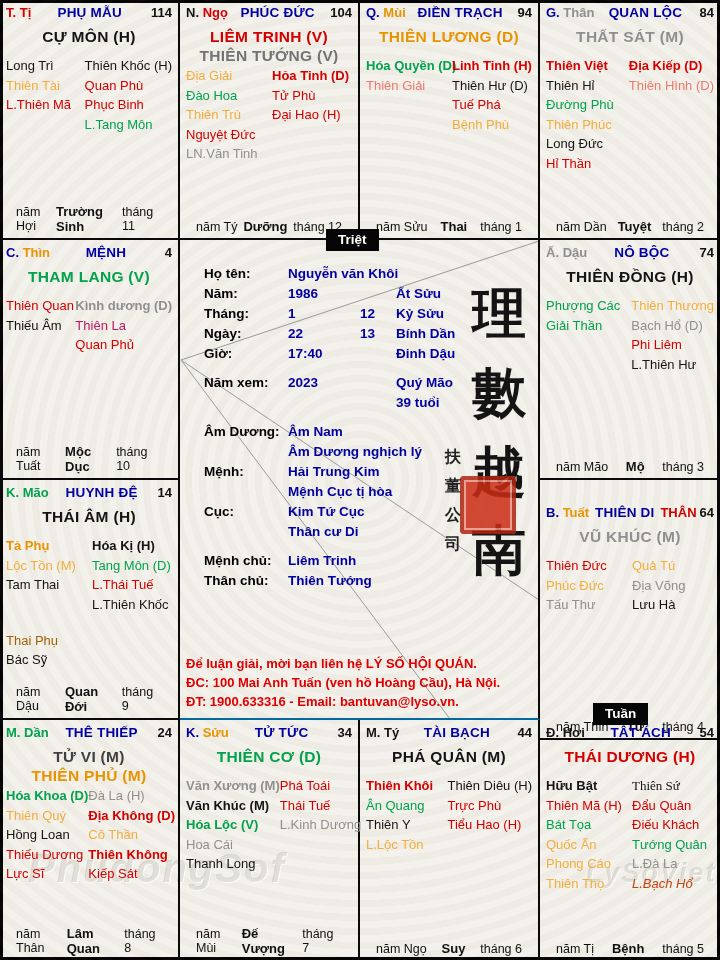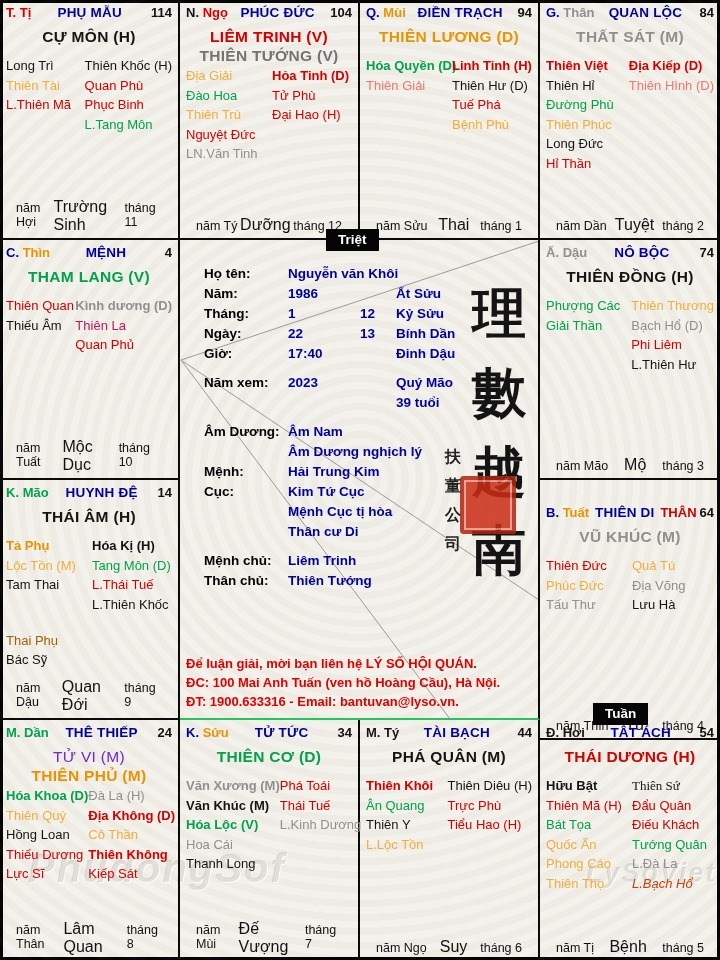--- a/index.html
+++ b/index.html
@@ -25,23 +25,23 @@
   .pextra{color:#cf0000;font-weight:bold;margin-right:3px}
   .page{font-weight:bold;color:#111}
   .mains{text-align:center;margin-top:7px;min-height:20px}
   .mainstar{font-weight:bold;font-size:15.5px;line-height:19px;letter-spacing:.3px}
   .cols{display:flex;margin-top:9px;font-size:13px}
   .colL{width:86px}
   .colR{flex:1}
   .star{line-height:19.5px;white-space:nowrap}
   .cell-foot{position:absolute;left:0;right:0;bottom:4px;display:flex;justify-content:space-between;
     align-items:baseline;padding:0 16px;font-size:12.5px;color:#111}
-  .fvan{font-weight:normal;font-size:16px}
+  .fvan{font-weight:bold;font-size:13px}
   .center{position:absolute;left:180px;top:240px;width:360px;height:480px;box-sizing:border-box;
-    border-right:2px solid #0a0a0a;border-bottom:2px solid #22c55e;z-index:2;}
+    border-right:2px solid #0a0a0a;border-bottom:2px solid #0369a1;z-index:2;}
   .aspects{position:absolute;left:0;top:0;z-index:1;pointer-events:none}
   .info{position:relative;padding:24px 0 0 24px;font-size:13.5px;font-weight:bold;z-index:2}
   .irow{display:flex;line-height:20px}
   .gap{margin-top:9px}
   .il{width:84px;color:#000;flex:none}
   .iva{width:72px;color:#0000a2;flex:none}
   .ivb{width:36px;color:#0000a2;flex:none}
   .ivc{color:#0000a2}
   .ivw{color:#0000a2}
   .red-footer{position:absolute;left:6px;bottom:7px;width:350px;color:#e00000;font-weight:bold;
@@ -355,21 +355,21 @@
   </div>
 
   <div class="cell noB" style="left:0;top:720px">
     <div class="cell-head">
       <span class="stem"><b style="color: rgb(0, 162, 76);">M.</b> <b style="color: rgb(0, 162, 76);">Dần</b></span>
       <span class="pname">THÊ THIẾP</span>
       <span class="pextra"></span>
       <span class="page">24</span>
     </div>
     <div class="mains">
-        <div class="mainstar" style="color: #6d28d9; font-weight: 400;">TỬ VI (M)</div>
+        <div class="mainstar" style="color: #404040; font-weight: 700;">TỬ VI (M)</div>
         <div class="mainstar" style="color: rgb(232, 148, 0); font-weight: 700;">THIÊN PHỦ (M)</div>
       </div>
     <div class="cols" style="margin-top:1px">
       <div class="colL">
           <div class="star" style="color: rgb(0, 162, 76); font-weight: 700;">Hóa Khoa (D)</div>
           <div class="star" style="color: rgb(242, 174, 60);">Thiên Quý</div>
           <div class="star" style="color: rgb(20, 20, 20);">Hồng Loan</div>
           <div class="star" style="color: rgb(212, 0, 0);">Thiếu Dương</div>
           <div class="star" style="color: rgb(212, 0, 0);">Lực Sĩ</div>
         </div>
@@ -496,26 +496,26 @@
         </div>
       <div class="irow">
           <span class="il"></span>
           <span class="ivw">Âm Dương nghịch lý</span>
         </div>
       <div class="irow">
           <span class="il">Mệnh:</span>
           <span class="ivw">Hải Trung Kim</span>
         </div>
       <div class="irow">
+          <span class="il"></span>
+          <span class="ivw">Mệnh Cục tị hòa</span>
+        </div>
+      <div class="irow">
           <span class="il">Cục:</span>
           <span class="ivw">Kim Tứ Cục</span>
-        </div>
-      <div class="irow">
-          <span class="il"></span>
-          <span class="ivw">Mệnh Cục tị hòa</span>
         </div>
       <div class="irow">
           <span class="il"></span>
           <span class="ivw">Thân cư Di</span>
         </div>
       <div class="irow gap">
           <span class="il">Mệnh chủ:</span>
           <span class="ivw">Liêm Trinh</span>
         </div>
       <div class="irow">

